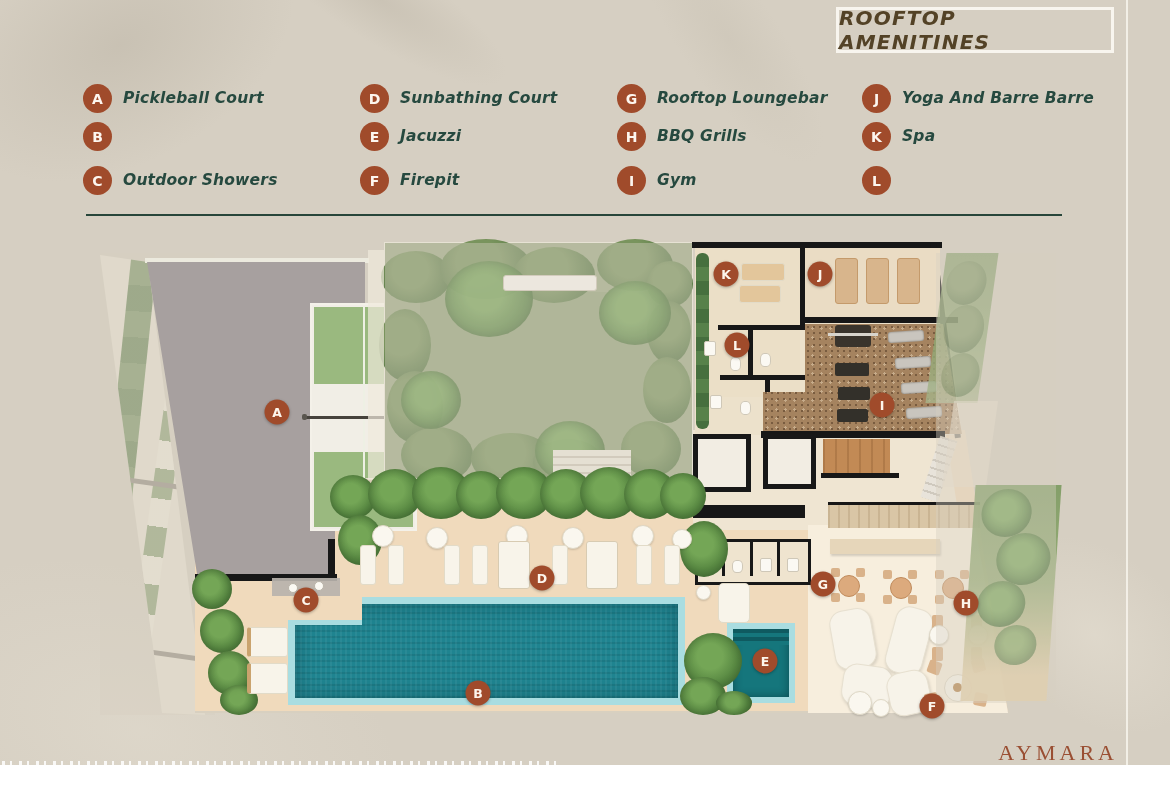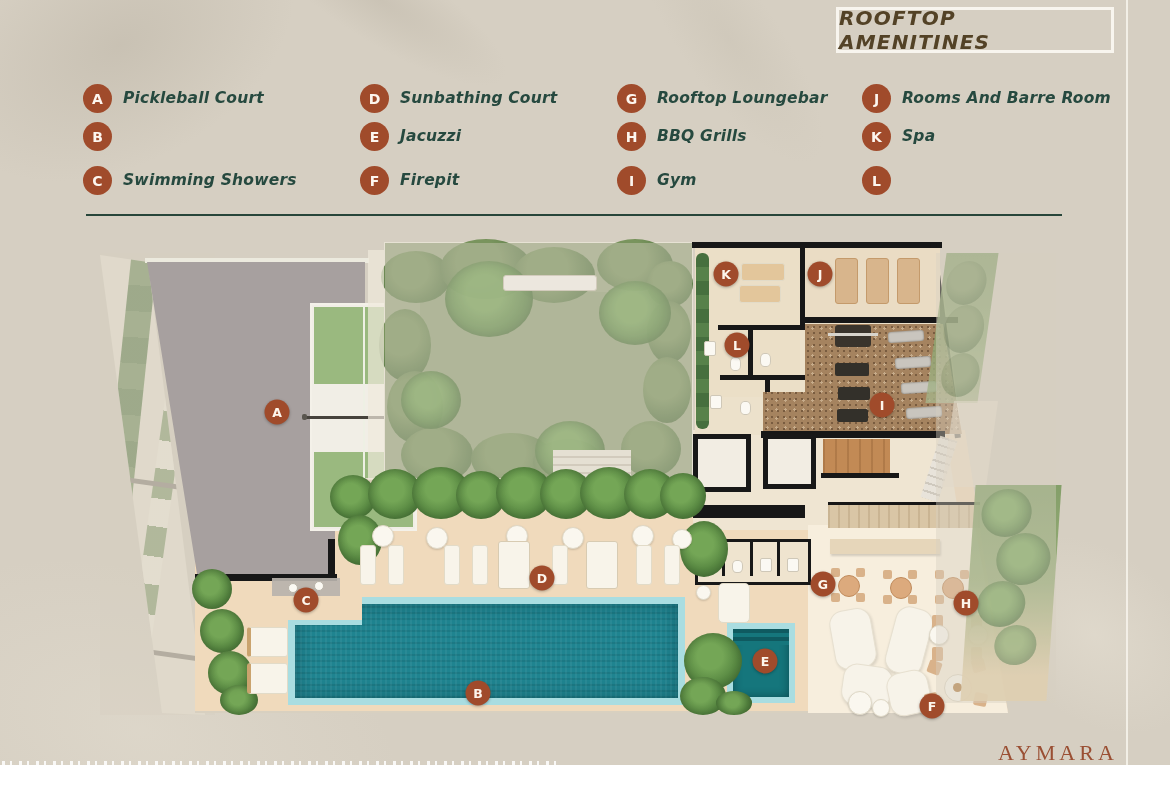--- a/index.html
+++ b/index.html
@@ -39,21 +39,21 @@
   .lounger{position:absolute;background:#f8f4ea;border:1px solid #e2dbc8;border-radius:3px;}
   .umbrella{position:absolute;border-radius:50%;background:#faf7ef;border:1px solid #dfd8c6;
     box-shadow:0 1px 2px rgba(0,0,0,.15);}
   .fixture{position:absolute;background:#fbf9f3;border:1px solid #cfc8b8;border-radius:2px;}
   .chair{position:absolute;background:#d9b28a;border-radius:2px;}
   .marker{position:absolute;width:25px;height:25px;border-radius:50%;background:#a04b2b;color:#fdf5ec;
     display:flex;align-items:center;justify-content:center;font-weight:800;font-size:12.5px;
     transform:translate(-50%,-50%);z-index:40;box-shadow:0 1px 3px rgba(0,0,0,.3);}
   .fade{position:absolute;background:rgba(214,207,193,.42);pointer-events:none;}
   
-  .brand{position:absolute;left:998px;top:740px;width:120px;text-align:left;color:#9a4f33;}
+  .brand{position:absolute;left:998px;top:740px;width:120px;text-align:right;color:#9a4f33;}
   .brand-name{font-family:"Liberation Serif","DejaVu Serif",serif;font-size:22px;letter-spacing:4px;font-weight:500;}
   .brand-tag{font-family:"Liberation Serif","DejaVu Serif",serif;font-size:6.5px;letter-spacing:2.4px;margin-top:2px;}
   .vline{position:absolute;left:1126px;top:0;width:2px;height:785px;background:#f5f2ea;opacity:.9;}
   .clipped-text{position:absolute;left:2px;bottom:0;width:560px;height:4px;opacity:.85;
     background:repeating-linear-gradient(90deg,#ffffff 0 3px,transparent 3px 8px,#ffffff 8px 10px,transparent 10px 17px);}
 </style>
 </head>
 <body>
 
 <div class="page">
@@ -74,21 +74,21 @@
       <div class="legend-col">
         <div class="legend-item">
           <span class="badge">A</span>
           <span class="legend-label">Pickleball Court</span>
         </div>
         <div class="legend-item">
           <span class="badge">B</span>
         </div>
         <div class="legend-item">
           <span class="badge">C</span>
-          <span class="legend-label">Swimming Showers</span>
+          <span class="legend-label">Outdoor Showers</span>
         </div>
       </div>
       <div class="legend-col">
         <div class="legend-item">
           <span class="badge">D</span>
           <span class="legend-label">Sunbathing Court</span>
         </div>
         <div class="legend-item">
           <span class="badge">E</span>
           <span class="legend-label">Jacuzzi</span>
@@ -108,21 +108,21 @@
           <span class="legend-label">BBQ Grills</span>
         </div>
         <div class="legend-item">
           <span class="badge">I</span>
           <span class="legend-label">Gym</span>
         </div>
       </div>
       <div class="legend-col">
         <div class="legend-item">
           <span class="badge">J</span>
-          <span class="legend-label">Rooms And  Barre Room</span>
+          <span class="legend-label">Yoga And  Barre Barre</span>
         </div>
         <div class="legend-item">
           <span class="badge">K</span>
           <span class="legend-label">Spa</span>
         </div>
         <div class="legend-item">
           <span class="badge">L</span>
         </div>
       </div>
     </div>

